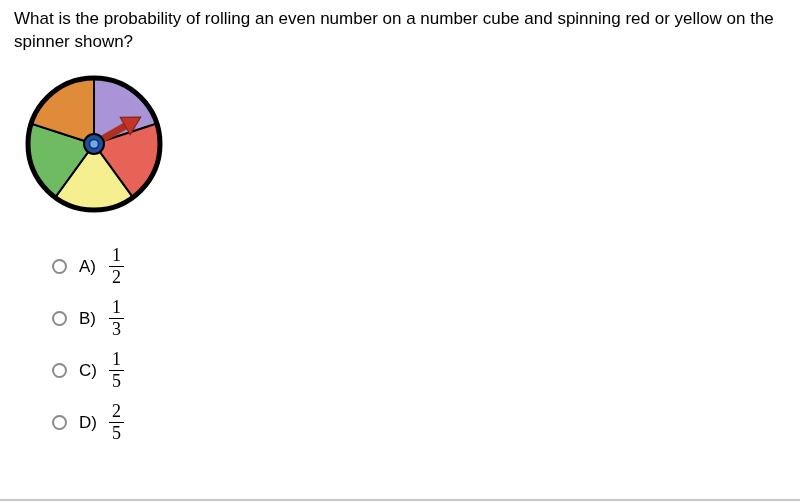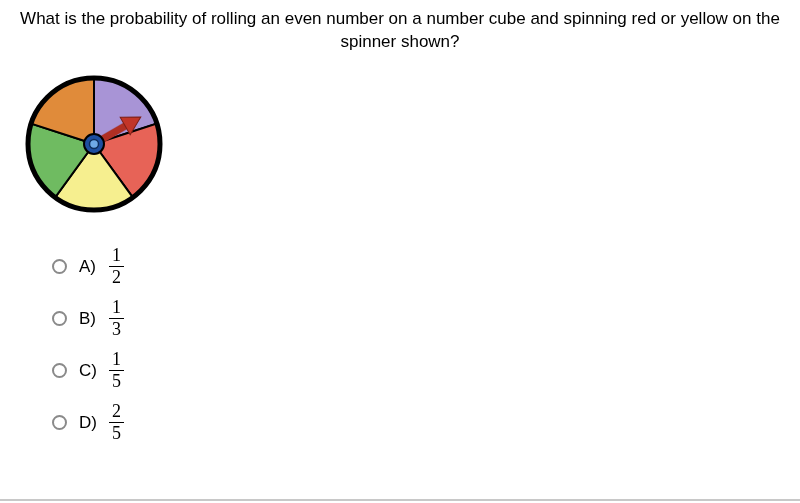--- a/index.html
+++ b/index.html
@@ -9,21 +9,20 @@
     color: #000;
     width: 800px;
     height: 503px;
     padding: 8px 14px;
     background: #fff;
     position: relative;
   }
   .question-text {
     line-height: 1.35;
     margin-bottom: 16px;
-    text-align: center;
   }
   .spinner-wrap {
     margin-left: 6px;
     margin-bottom: 18px;
   }
   .choices {
     margin-left: 38px;
   }
   .choice-row {
     display: flex;

